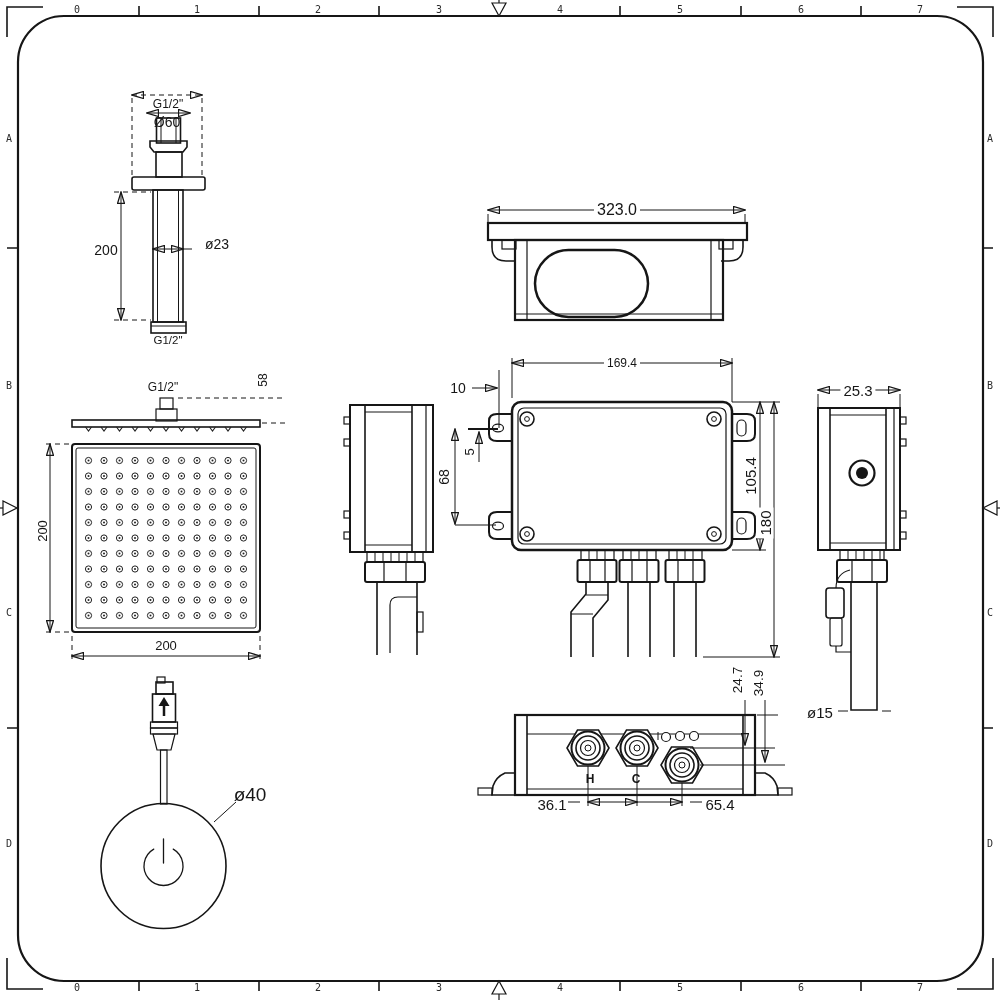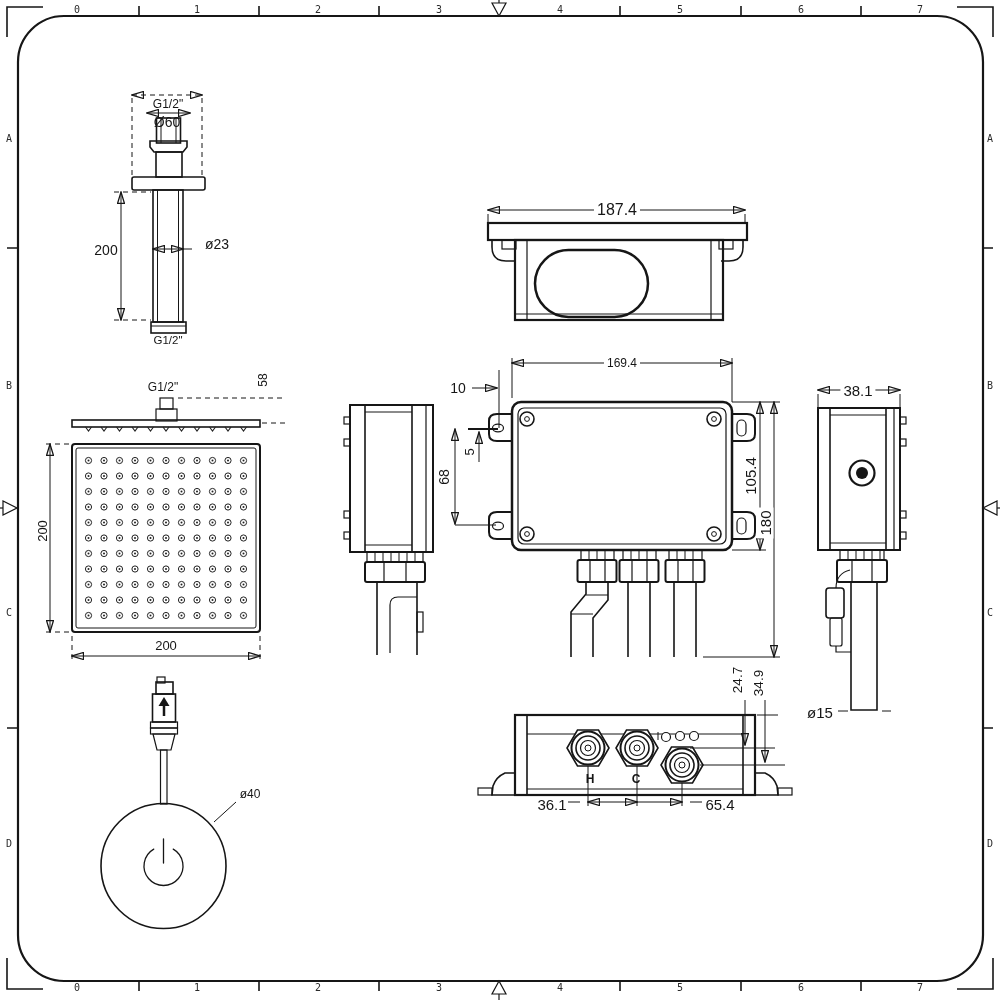--- a/index.html
+++ b/index.html
@@ -527,31 +527,31 @@
 <div class="dim" style="left:168px;top:104px;font-size:12px;">G1/2"</div>
 <div class="dim" style="left:106px;top:250px;">200</div>
 <div class="dim" style="left:217px;top:244px;">ø23</div>
 <div class="dim" style="left:168px;top:341px;font-size:11.5px;">G1/2"</div>
 
 <div class="dim" style="left:163px;top:387px;font-size:12px;">G1/2"</div>
 <div class="dim rot" style="left:263px;top:380px;font-size:12px;">58</div>
 <div class="dim rot" style="left:42px;top:531px;font-size:13px;">200</div>
 <div class="dim" style="left:166px;top:645px;font-size:13px;">200</div>
 
-<div class="dim" style="left:250px;top:794px;font-size:12px;">ø40</div>
-
-<div class="dim bg" style="left:617px;top:210px;font-size:16px;">187.4</div>
+<div class="dim" style="left:250px;top:794px;font-size:19px;">ø40</div>
+
+<div class="dim bg" style="left:617px;top:210px;font-size:16px;">323.0</div>
 <div class="dim bg" style="left:622px;top:363px;font-size:12px;">169.4</div>
 <div class="dim" style="left:458px;top:388px;">10</div>
 <div class="dim rot bg" style="left:469px;top:452px;font-size:13px;">5</div>
 <div class="dim rot bg" style="left:444px;top:477px;">68</div>
 <div class="dim rot bg" style="left:750px;top:476px;font-size:15px;">105.4</div>
 <div class="dim rot bg" style="left:765px;top:523px;font-size:15px;">180</div>
 
-<div class="dim bg" style="left:858px;top:390px;font-size:15px;">38.1</div>
+<div class="dim bg" style="left:858px;top:390px;font-size:15px;">25.3</div>
 <div class="dim" style="left:820px;top:712px;font-size:15px;">ø15</div>
 
 <div class="dim rot bg" style="left:738px;top:680px;font-size:13.5px;">24.7</div>
 <div class="dim rot bg" style="left:759px;top:683px;font-size:13.5px;">34.9</div>
 <div class="dim b" style="left:590px;top:779px;font-size:12px;">H</div>
 <div class="dim b" style="left:636px;top:779px;font-size:12px;">C</div>
 <div class="dim" style="left:552px;top:804px;font-size:15px;text-align:center;">36.1</div>
 <div class="dim" style="left:720px;top:804px;font-size:15px;">65.4</div>
 
 <div class="ruler-num" style="left:77px;top:9px;">0</div>

